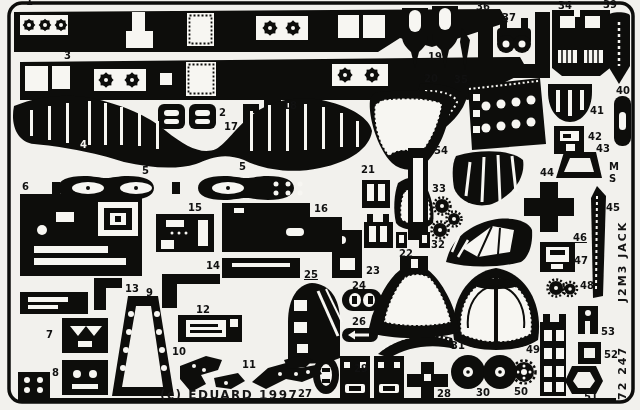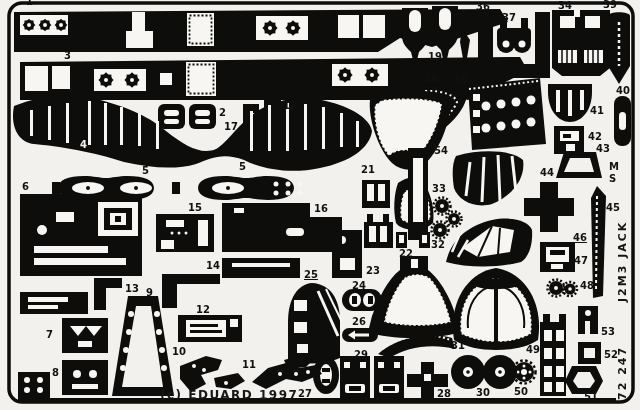--- a/index.html
+++ b/index.html
@@ -528,21 +528,21 @@
       <span class="plabel" style="left: 580px; top: 281px;">48</span>
       <span class="plabel" style="left: 601px; top: 327px;">53</span>
       <span class="plabel" style="left: 526px; top: 345px;">49</span>
       <span class="plabel" style="left: 604px; top: 350px;">52</span>
       <span class="plabel" style="left: 584px; top: 392px;">51</span>
       <span class="plabel" style="left: 514px; top: 387px;">50</span>
       <span class="plabel" style="left: 476px; top: 388px;">30</span>
       <span class="plabel" style="left: 451px; top: 341px;">31</span>
       <span class="plabel" style="left: 437px; top: 389px; text-align: center;">28</span>
       <span class="plabel" style="left: 298px; top: 389px;">27</span>
-      <span class="plabel" style="left: 354px; top: 350px;">29</span>
+      <span class="plabel" style="left: 354px; top: 364px;">29</span>
       <span class="plabel" style="left: 352px; top: 317px;">26</span>
       <span class="plabel" style="left: 304px; top: 270px; text-decoration: underline;">25</span>
       <span class="plabel" style="left: 352px; top: 281px;">24</span>
       <span class="plabel" style="left: 366px; top: 266px;">23</span>
       <span class="plabel" style="left: 399px; top: 249px;">22</span>
       <span class="plabel" style="left: 431px; top: 240px;">32</span>
       <span class="plabel" style="left: 432px; top: 184px;">33</span>
       <span class="plabel" style="left: 434px; top: 146px;">54</span>
       <span class="plabel" style="left: 361px; top: 165px;">21</span>
       <span class="plabel" style="left: 172px; top: 347px;">10</span>

